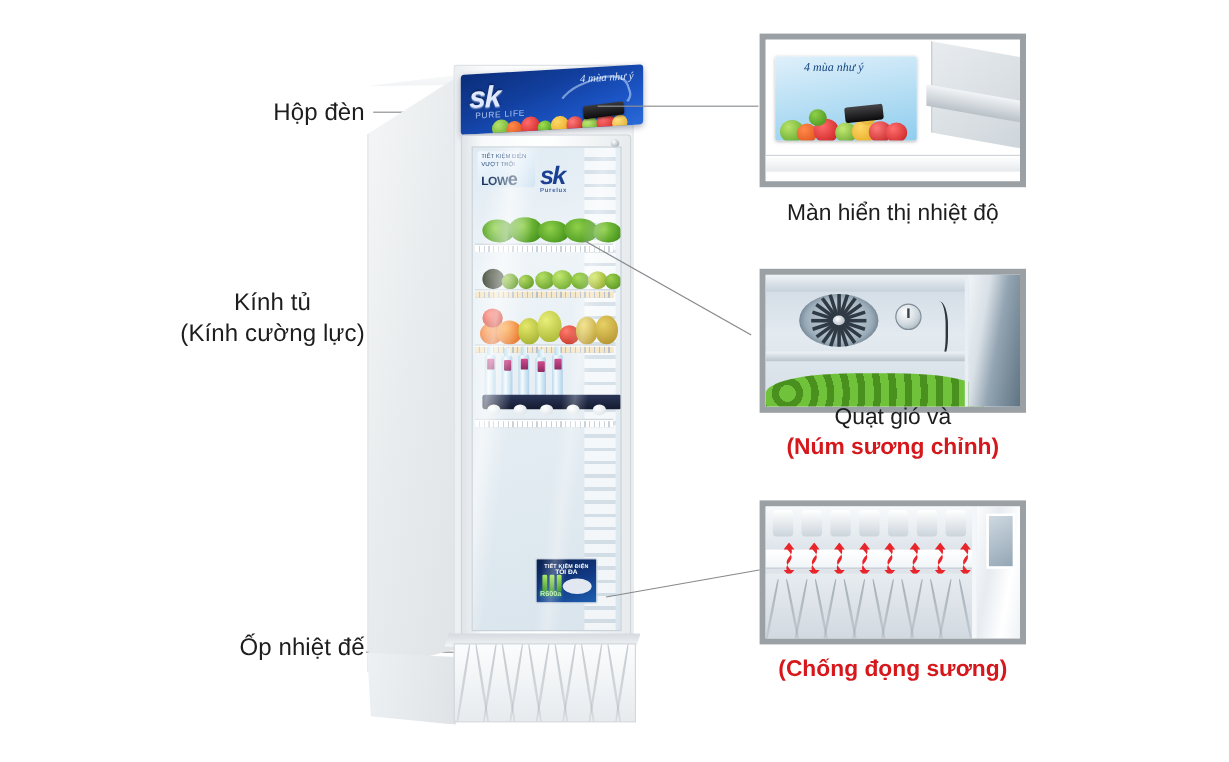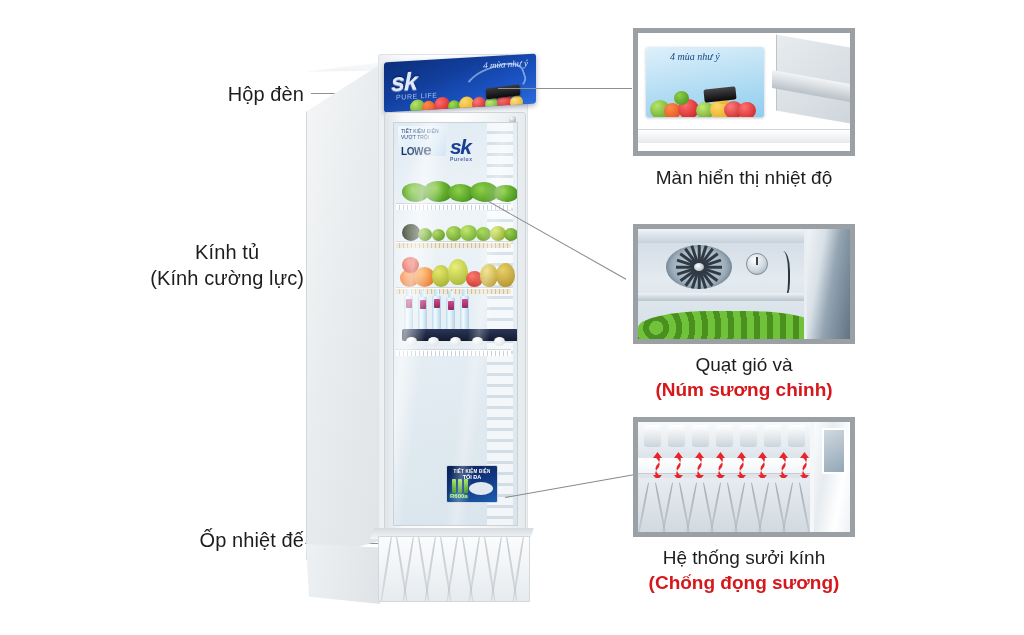--- a/index.html
+++ b/index.html
@@ -649,21 +649,21 @@
       <span class="blade" style="transform:translate(-50%,-50%) rotate(162deg);"></span>
       <span class="hub"></span>
     </div>
     <div class="p2-knob"></div>
     <div class="p2-wire"></div>
     <div class="p2-shelf"></div>
     <div class="p2-lettuce"></div>
     <div class="p2-glassdoor"></div>
   </div>
 </div>
-<div class="pcap" style="left:633px; top:353px; width:222px;">
+<div class="pcap" style="left:633px; top:336px; width:222px;">
   <span>Quạt gió và</span>
   <span class="red">(Núm sương chỉnh)</span>
 </div>
 
 <div class="panel" style="left:633px; top:417px; width:222px; height:120px;">
   <div class="panel-inner">
     <div class="p3-bg"></div>
     <div class="p3-ceil">
       <span class="rib" style="left:6px;"></span>
       <span class="rib" style="left:30px;"></span>
@@ -731,15 +731,14 @@
       <span class="v" style="left:142px;transform:rotate(-11deg);"></span>
       <span class="v" style="left:148px;transform:rotate(11deg);"></span>
       <span class="v" style="left:166px;transform:rotate(-11deg);"></span>
     </div>
     <div class="p3-glassdoor">
       <span class="pane"></span>
     </div>
   </div>
 </div>
 <div class="pcap" style="left:633px; top:546px; width:222px;">
-  <span>Hệ thống sưởi kính</span>
   <span class="red">(Chống đọng sương)</span>
 </div>
 
 </body></html>

